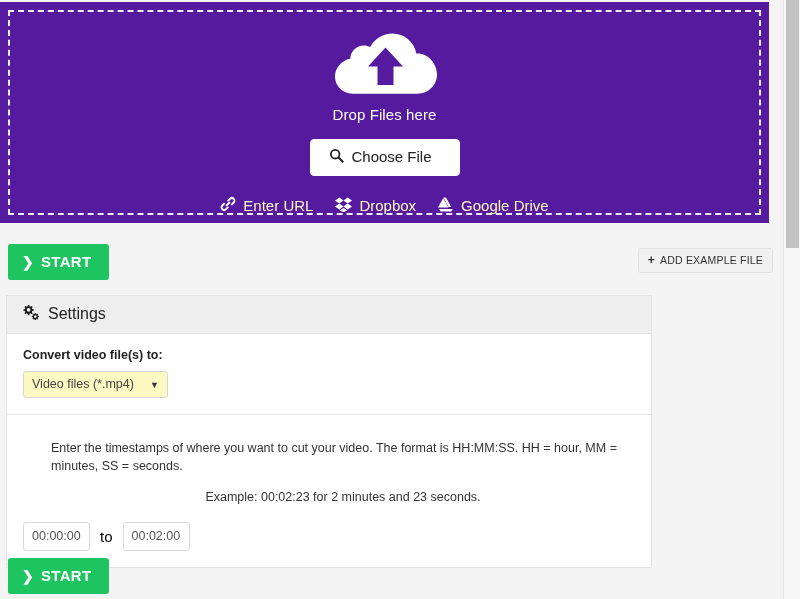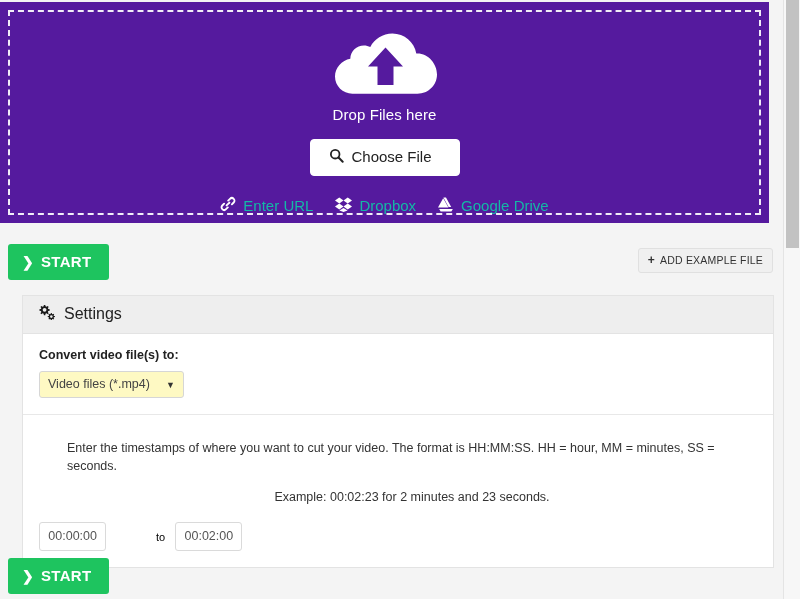--- a/index.html
+++ b/index.html
@@ -80,21 +80,21 @@
   .providers {
     margin-top: 20px;
     display: flex;
     align-items: center;
     gap: 22px;
   }
   .provider {
     display: inline-flex;
     align-items: center;
     gap: 7px;
-    color: #14b8a6;
+    color: #fef9c3;
     font-size: 15px;
     text-decoration: none;
     cursor: pointer;
   }
   .provider svg { flex: none; }
 
   
   .start-row {
     position: absolute;
     left: 0; top: 240px;
@@ -136,22 +136,22 @@
     align-items: center;
     gap: 5px;
     cursor: pointer;
     letter-spacing: 0.2px;
   }
   .plus { font-weight: bold; font-size: 12px; line-height: 1; }
 
   
   .panel {
     position: absolute;
-    left: 22px; top: 295px;
-    width: 752px;
+    left: 6px; top: 295px;
+    width: 646px;
     background: #ffffff;
     border: 1px solid #e3e3e3;
     border-radius: 0;
     overflow: hidden;
   }
   .panel-head {
     background: #eeeeee;
     border-bottom: 1px solid #e3e3e3;
     padding: 8px 14px 9px 14px;
     display: flex;
@@ -210,24 +210,24 @@
   }
   input.time-input {
     width: 67px;
     background: #ffffff;
     border: 1px solid #dadada;
     border-radius: 3px;
     font-family: "Liberation Sans", sans-serif;
     font-size: 12.5px;
     color: #555555;
     padding: 6px 8px 7px 8px;
-    text-align: right;
+    text-align: left;
   }
   input.time-input::placeholder { color: #9a9a9a; }
-  .to-label { font-size: 11px; color: #000000; margin-left: 40px; }
+  .to-label { font-size: 15px; color: #000000; }
   .bottom-start-wrap {
     position: absolute;
     left: 0; top: 558px;
     width: 773px; height: 40px;
   }
 </style>
 </head>
 <body>
 
 <div id="page">

